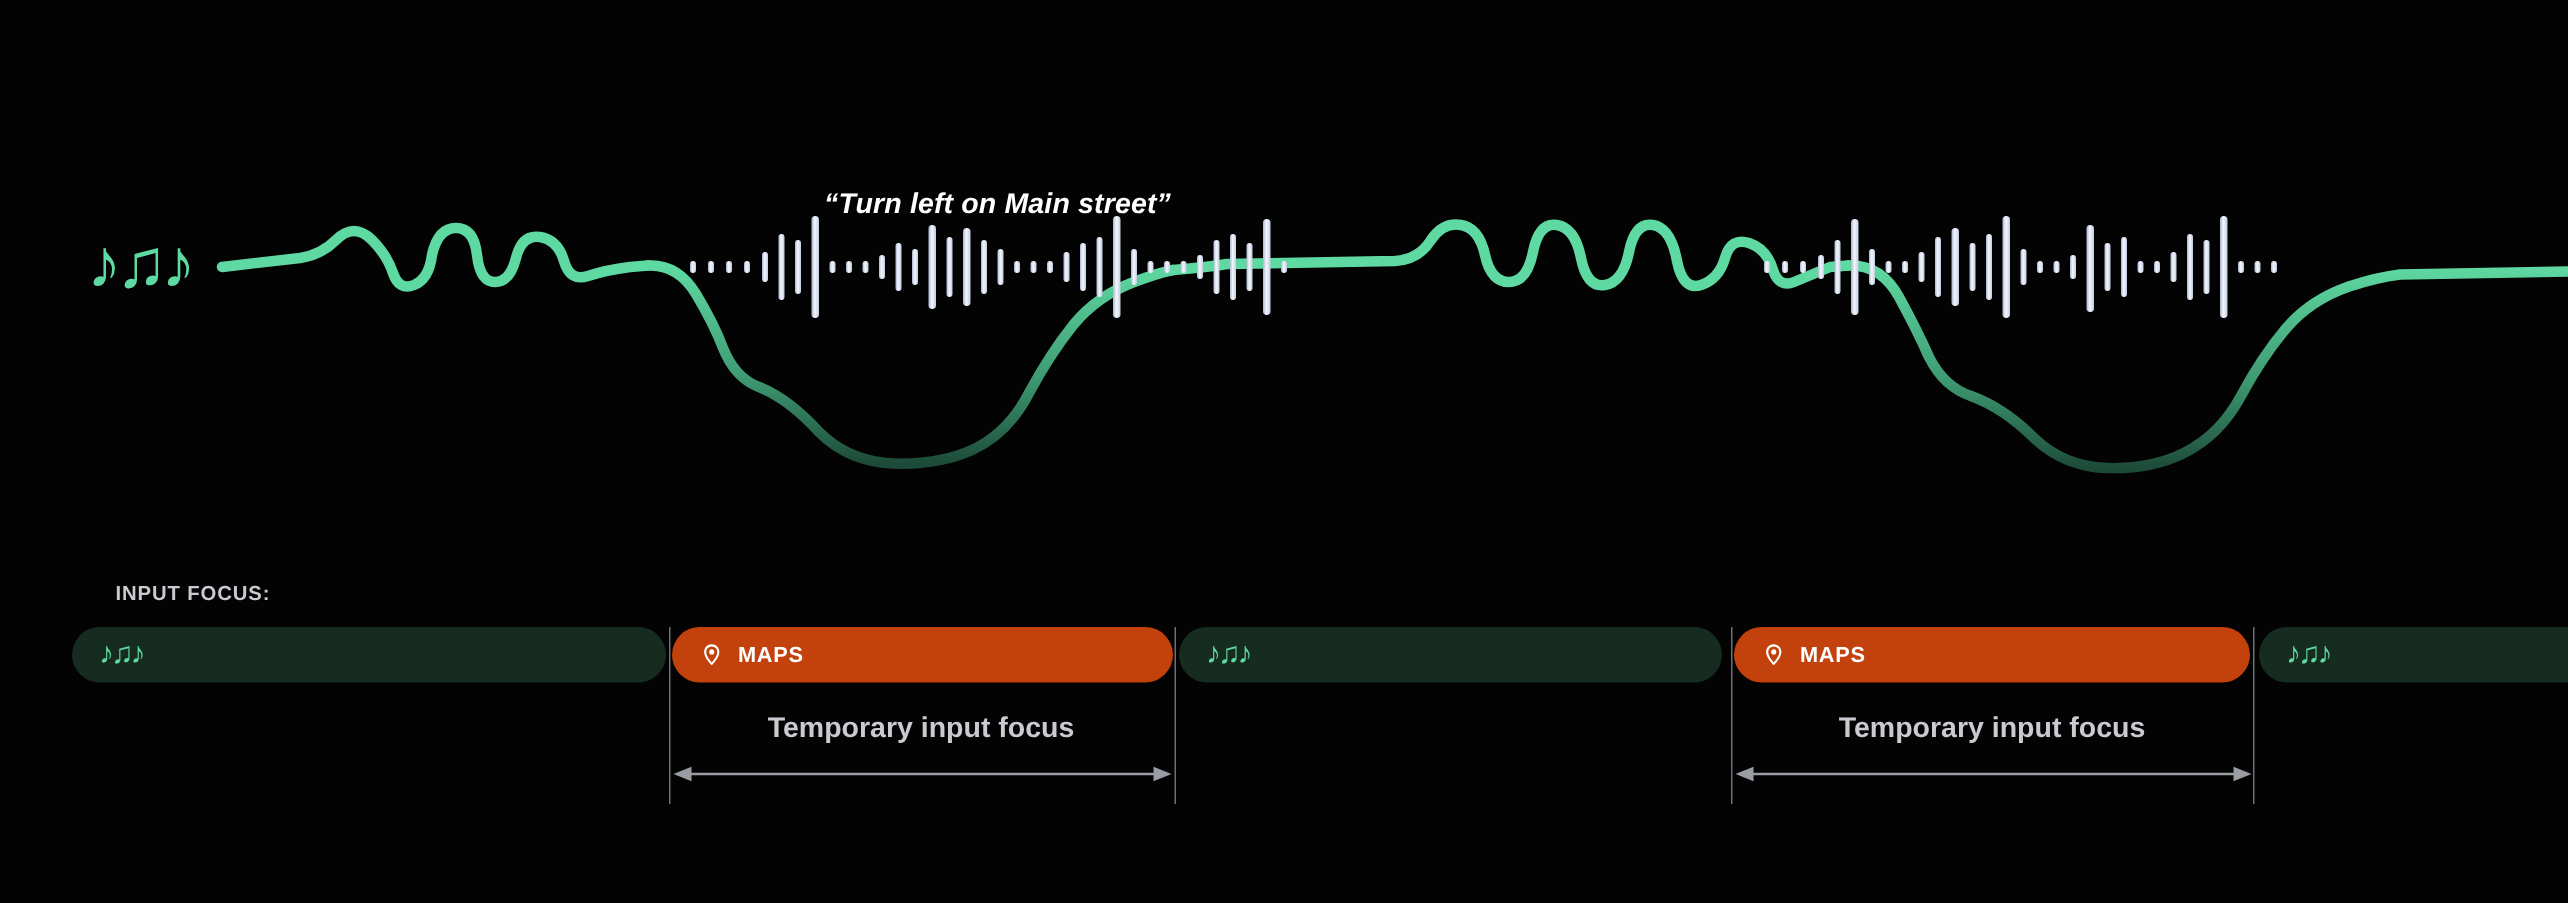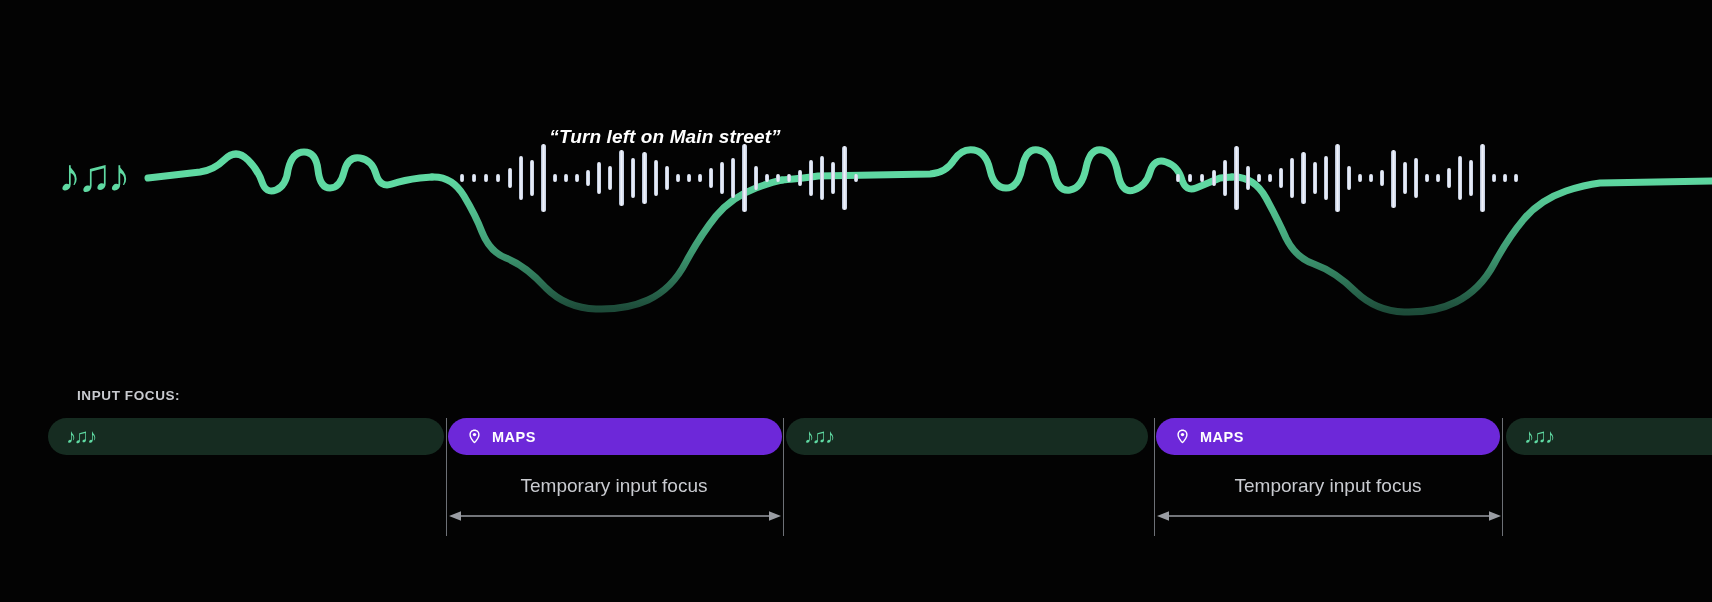--- a/index.html
+++ b/index.html
@@ -44,39 +44,40 @@
   }
 
   .track{position:absolute;left:0;top:418px;width:1712px;height:150px;}
 
   .pill{
     position:absolute;height:37px;border-radius:19px;
     display:flex;align-items:center;box-sizing:border-box;
     padding-left:18px;
   }
   .pill.audio{background:#162c21;}
-  .pill.maps{background:#6d28d9;}
+  .pill.maps{background:#c2410c;}
 
   .pill .mini-notes{
     color:#5fd9a2;font-size:20px;line-height:1;letter-spacing:-2px;
     position:relative;top:-1px;
   }
   .pill .pin{width:17px;height:17px;margin-right:9px;flex:none;display:block;}
   .pill .pill-text{
     color:#ffffff;font-size:14.5px;font-weight:700;letter-spacing:.5px;
   }
 
   .divider{
     position:absolute;top:418px;width:1px;height:118px;background:#6d7076;
   }
 
   .span-note{
     position:absolute;
     color:#c9cbd0;font-size:19px;white-space:nowrap;
     transform:translateX(-50%);
+    font-weight:bold;
   }
   .span-arrow{position:absolute;height:14px;}
   .span-arrow svg{display:block;overflow:visible;}
 </style>
 </head>
 <body>
 
 <div id="stage">
 
   <div class="wave-layer">

